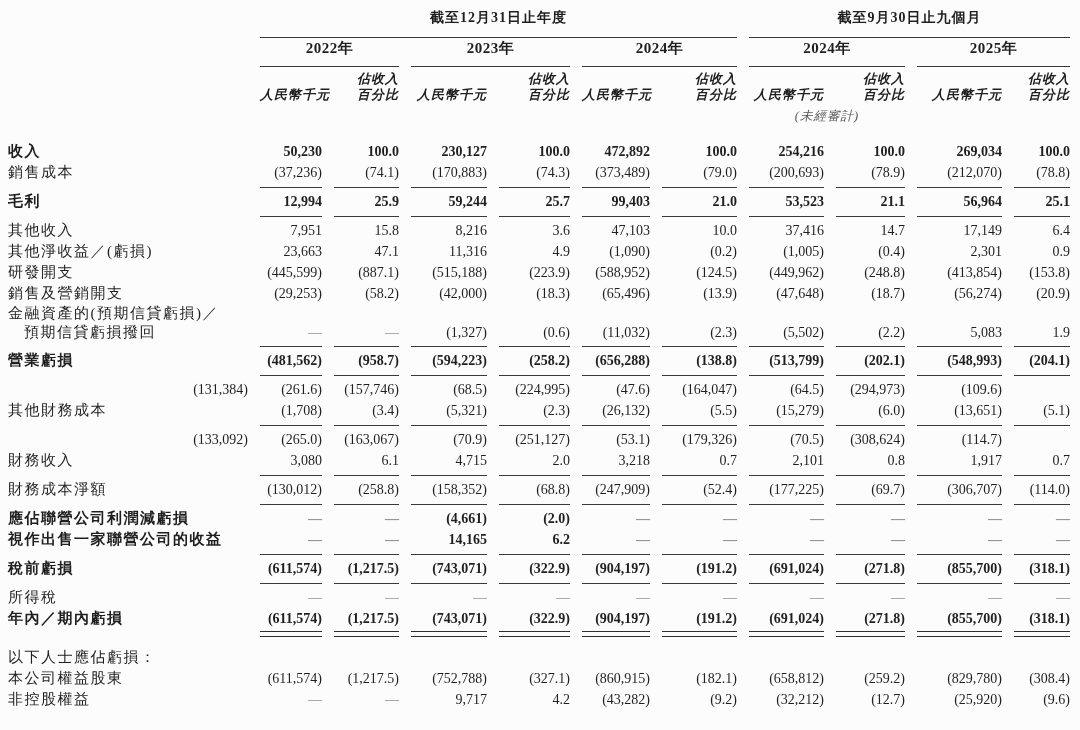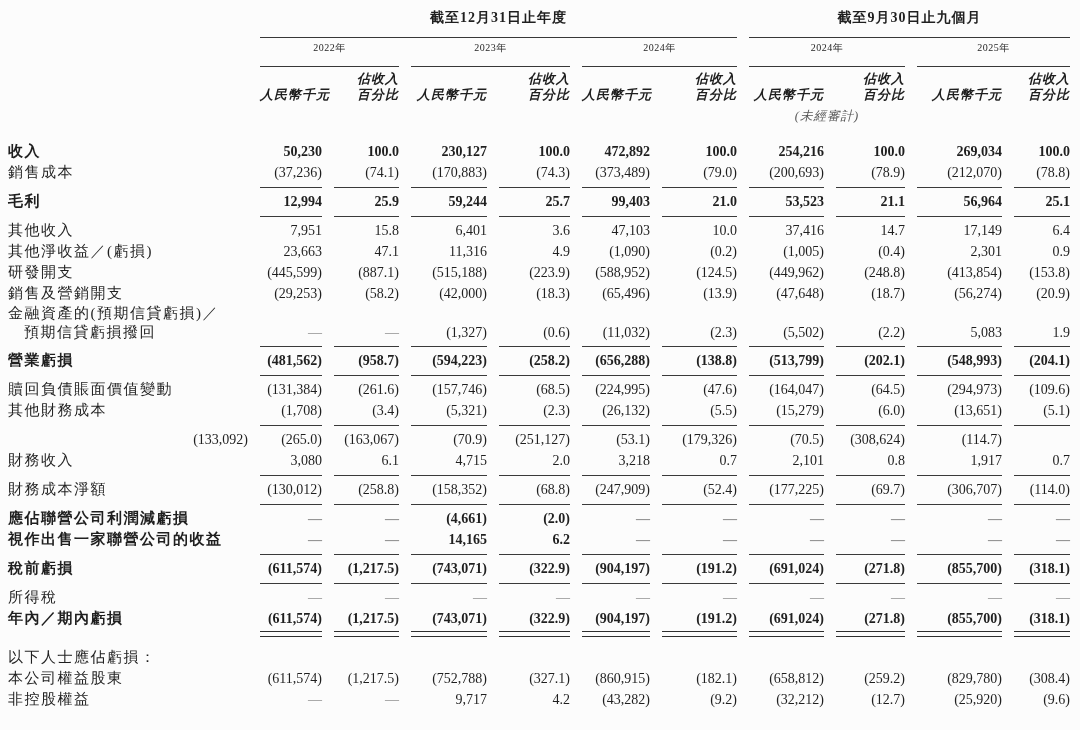--- a/index.html
+++ b/index.html
@@ -16,21 +16,21 @@
   }
   .cell{min-width:0;}
   
   .hrow-titles{line-height:20px;}
   .gt{font-weight:bold;font-size:14px;letter-spacing:1px;text-align:center;white-space:nowrap;}
   .g1{grid-column:2 / span 6;}
   .g2{grid-column:8 / span 4;}
   .hrow-grule{height:10px;}
   .grule{border-bottom:1.4px solid #383838;height:9px;}
   .hrow-years{line-height:20px;}
-  .yr{font-weight:normal;font-size:10px;letter-spacing:.5px;text-align:center;grid-column:span 2;}
+  .yr{font-weight:bold;font-size:15px;letter-spacing:.5px;text-align:center;grid-column:span 2;}
   .hrow-yrule{height:9px;}
   .yrule{border-bottom:1.2px solid #383838;height:8px;grid-column:span 2;}
   .hrow-cols{align-items:end;margin-top:4px;}
   .ch{font-weight:bold;font-style:italic;font-size:13px;line-height:16px;letter-spacing:1px;text-align:right;white-space:nowrap;}
   .hrow-unaudited{line-height:18px;margin-top:4px;}
   .unaud{grid-column:8 / span 2;text-align:center;font-style:italic;font-size:12.5px;color:#555;letter-spacing:1px;white-space:nowrap;}
   
   #tbody{margin-top:16px;}
   .data-row{height:21px;line-height:21px;}
   .data-row.tight{height:19px;line-height:19px;}
@@ -176,21 +176,21 @@
         <div class="cell rls"></div>
         <div class="cell rls"></div>
         <div class="cell rls"></div>
         <div class="cell rls"></div>
         <div class="cell rls"></div>
       </div>
       <div class="data-row row">
         <div class="cell lbl">其他收入</div>
         <div class="cell num">7,951</div>
         <div class="cell num">15.8</div>
-        <div class="cell num">6,401</div>
+        <div class="cell num">8,216</div>
         <div class="cell num">3.6</div>
         <div class="cell num">47,103</div>
         <div class="cell num">10.0</div>
         <div class="cell num">37,416</div>
         <div class="cell num">14.7</div>
         <div class="cell num">17,149</div>
         <div class="cell num">6.4</div>
       </div>
       <div class="data-row row">
         <div class="cell lbl">其他淨收益／(虧損)</div>
@@ -290,21 +290,20 @@
         <div class="cell rls"></div>
         <div class="cell rls"></div>
         <div class="cell rls"></div>
         <div class="cell rls"></div>
         <div class="cell rls"></div>
         <div class="cell rls"></div>
         <div class="cell rls"></div>
         <div class="cell rls"></div>
       </div>
       <div class="data-row row">
-        <div class="cell lbl">贖回負債賬面價值變動</div>
         <div class="cell num">(131,384)</div>
         <div class="cell num">(261.6)</div>
         <div class="cell num">(157,746)</div>
         <div class="cell num">(68.5)</div>
         <div class="cell num">(224,995)</div>
         <div class="cell num">(47.6)</div>
         <div class="cell num">(164,047)</div>
         <div class="cell num">(64.5)</div>
         <div class="cell num">(294,973)</div>
         <div class="cell num">(109.6)</div>

